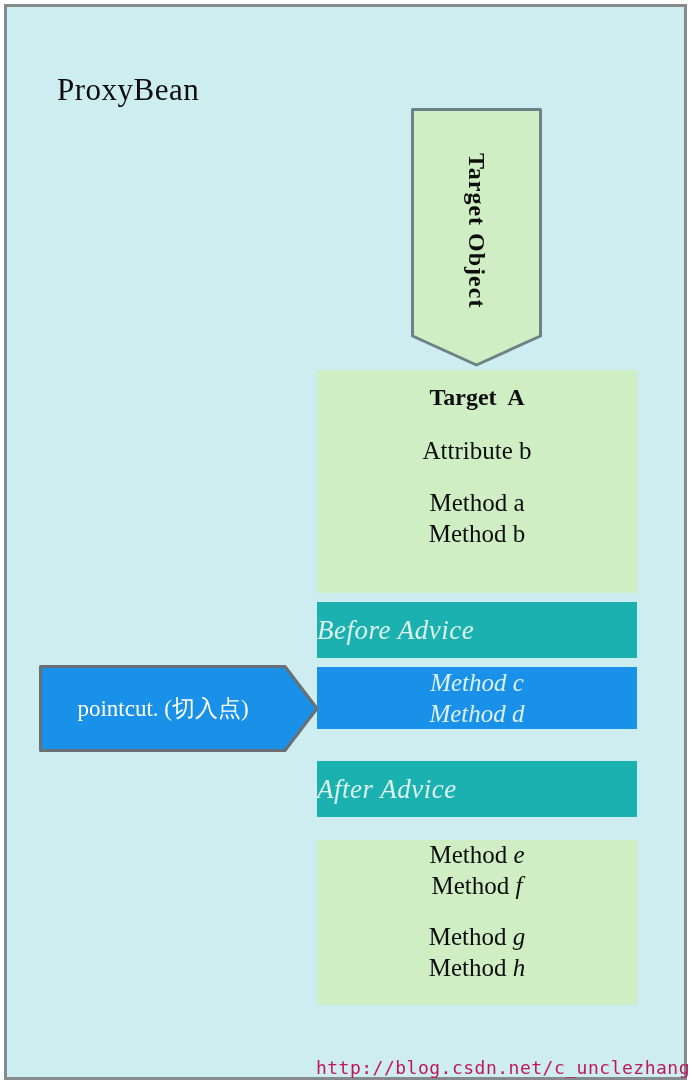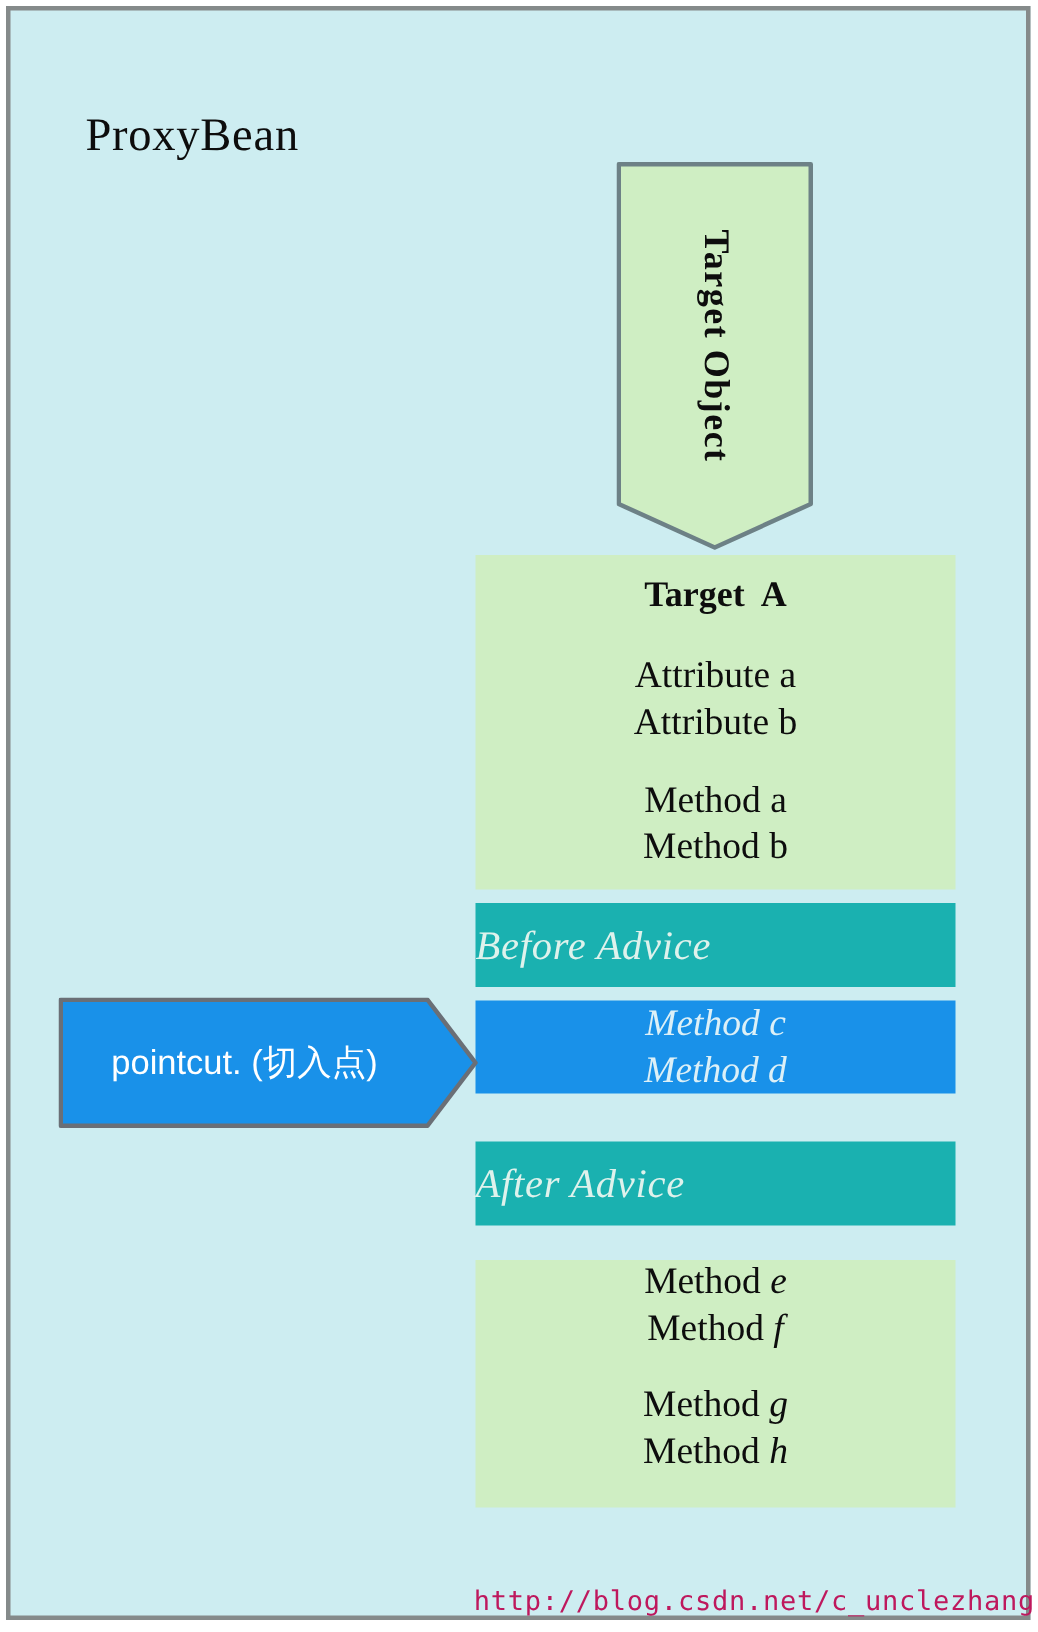--- a/index.html
+++ b/index.html
@@ -105,21 +105,21 @@
     left: 39px; top: 665px;
     width: 281px; height: 87px;
   }
   .pointcut-label {
     position: absolute;
     left: 39px; top: 665px;
     width: 248px; height: 87px;
     display: flex;
     align-items: center;
     justify-content: center;
-    font-family: Liberation Sans, sans-serif;
+    font-family: Liberation Serif, serif;
     font-size: 23px;
     color: #ffffff;
   }
 
   .other-methods-box { top: 840px; height: 165px; padding-top: 0; line-height: 30.5px; }
   .var-letter { font-style: italic; }
 
   .watermark {
     position: absolute;
     right: 2px; bottom: 10px;
@@ -137,21 +137,20 @@
 
   <div class="page-title">ProxyBean</div>
 
   <svg class="target-arrow-svg" viewBox="0 0 131 259">
     <polygon points="1.5,1.5 129.5,1.5 129.5,228 65.5,257 1.5,228" fill="#cfeec3" stroke="#6d8186" stroke-width="3" stroke-linejoin="round"></polygon>
   </svg>
   <div class="target-arrow-label">Target Object</div>
 
   <div class="green-box class-box">
     <div class="class-title">Target  A</div>
-    <div>Attribute a</div>
     <div>Attribute b</div>
     <div class="group-gap"></div>
     <div>Method a</div>
     <div>Method b</div>
   </div>
 
   <div class="advice-bar before-advice">
     <span>Before Advice</span>
   </div>
 

